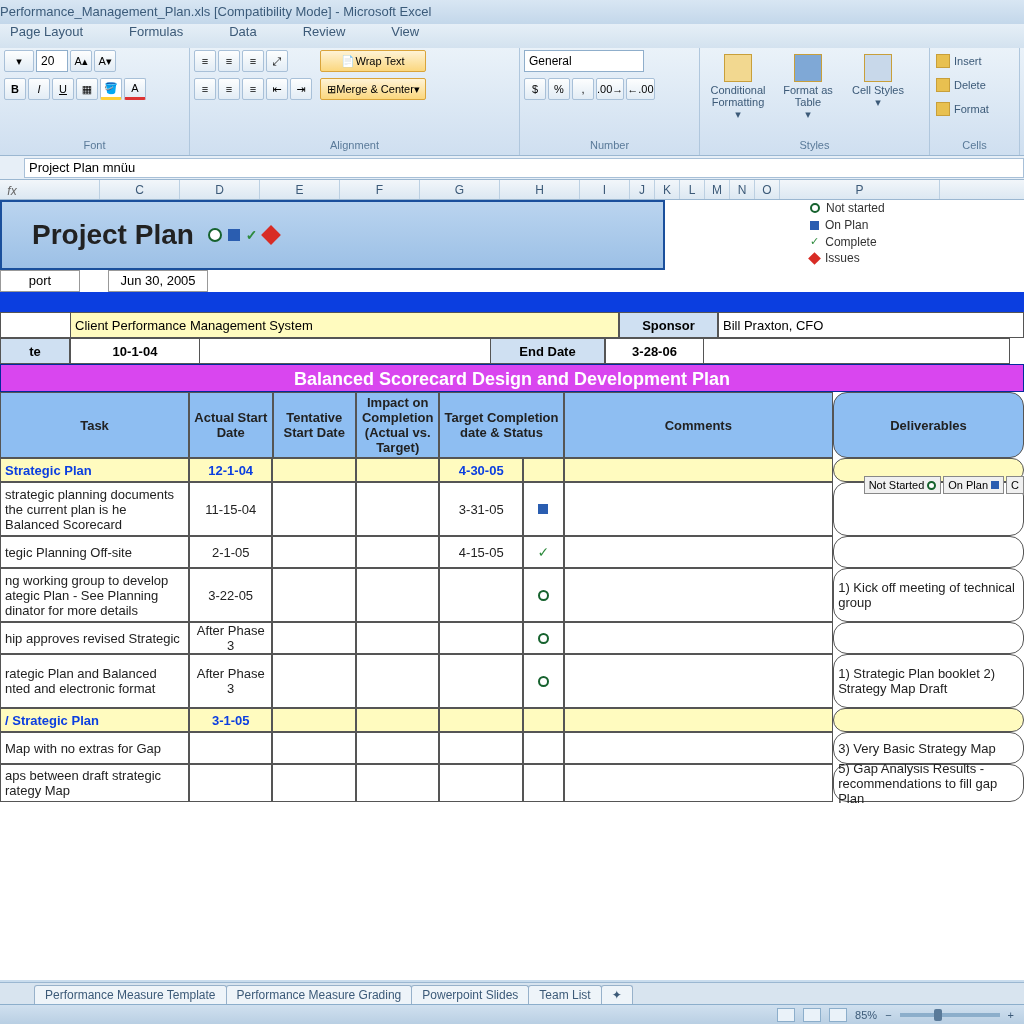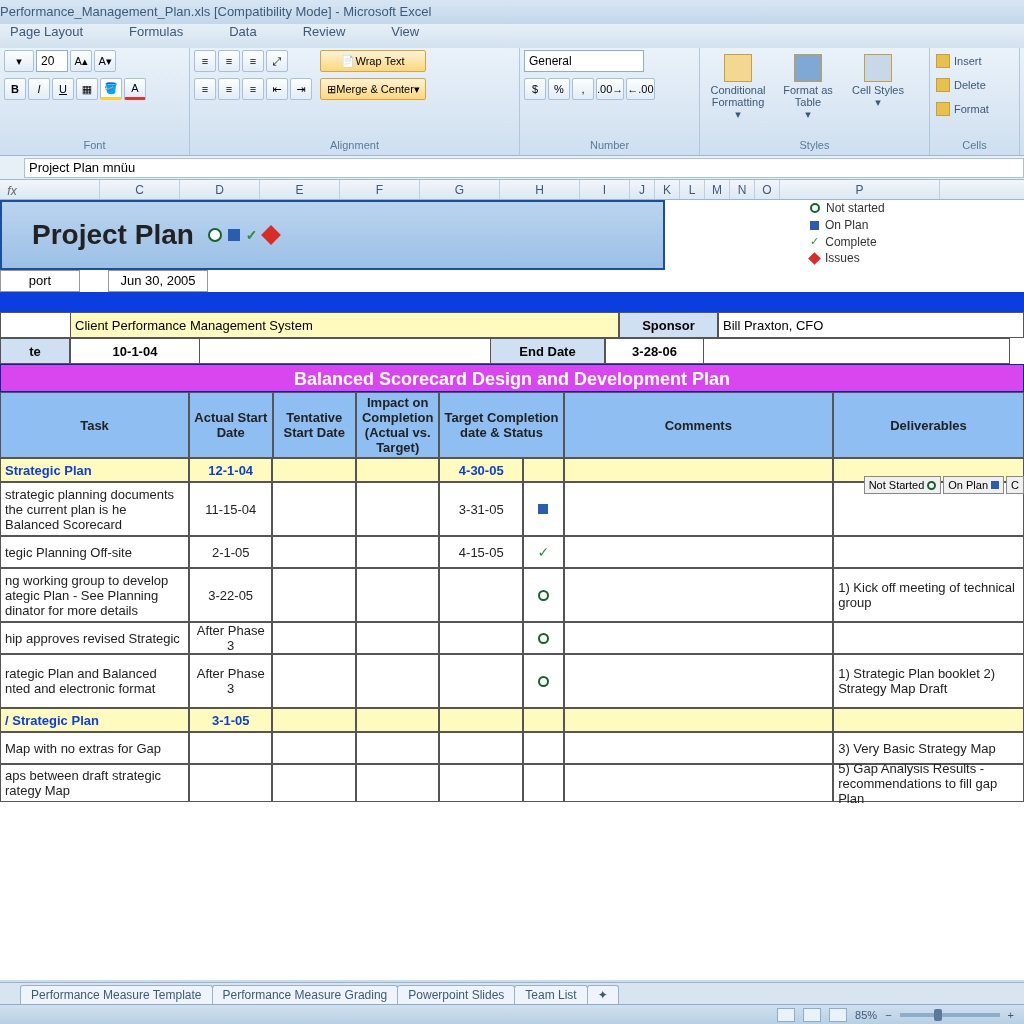--- a/index.html
+++ b/index.html
@@ -71,32 +71,32 @@
 
 .tbody .tr { display:flex; }
 .td { border:1px solid #555; display:flex; align-items:center; padding:2px 4px; font-size:13px; color:#222; }
 .td.center { justify-content:center; text-align:center; }
 .tr.section .td { background:#fffbbf; color:#0b3ee0; font-weight:bold; }
 
 .statusbtns { position:absolute; right:0; top:164px; display:flex; gap:2px;}
 .statusbtns .sb { background:#f0f0f0; border:1px solid #888; padding:2px 4px; font-size:11px; display:flex; align-items:center; gap:3px;}
 
 
-.tabs { position:absolute; bottom:20px; left:0; height:22px; width:100%; background:#d8e4ef; display:flex; align-items:flex-end; padding-left:20px; gap:0; border-top:1px solid #9bb7d1;}
+.tabs { position:absolute; bottom:20px; left:0; height:22px; width:100%; background:#d8e4ef; display:flex; align-items:flex-end; padding-left:34px; gap:0; border-top:1px solid #9bb7d1;}
 .tab { background:#eef4f9; border:1px solid #97b1ca; border-bottom:none; padding:2px 10px; font-size:12px; color:#3c5a78; border-radius:3px 3px 0 0; margin-right:-1px;}
 
 
 .statusbar { position:absolute; bottom:0; left:0; height:20px; width:100%; background:linear-gradient(#d0e0ef,#b9cfe3); border-top:1px solid #8caecb; display:flex; align-items:center; justify-content:flex-end; padding-right:10px; gap:8px; font-size:11px; color:#3c5a78;}
 .viewbtn { width:18px; height:14px; border:1px solid #8caecb; background:#eaf2f9;}
 .zoomslider { width:100px; height:4px; background:#8caecb; position:relative;}
 .zoomslider::after { content:''; position:absolute; left:34px; top:-4px; width:8px; height:12px; background:#5a7a99; border-radius:2px;}
 
 
 .w-task{width:195px;} .w-actual{width:86px;} .w-tent{width:86px;} .w-impact{width:86px;}
-.w-target{width:86px;} .w-status{width:42px;} .w-comments{width:278px;} .w-deliv{width:197px;}
+.w-target{width:86px;} .w-status{width:42px;} .w-comments{width:278px;} .w-deliv{width:197px;border-radius:14px;}
 </style>
 </head>
 <body>
 
 <div class="titlebar">Performance_Management_Plan.xls  [Compatibility Mode] - Microsoft Excel</div>
 
 <div class="menurow">
   <span>Page Layout</span>
   <span>Formulas</span>
   <span>Data</span>

